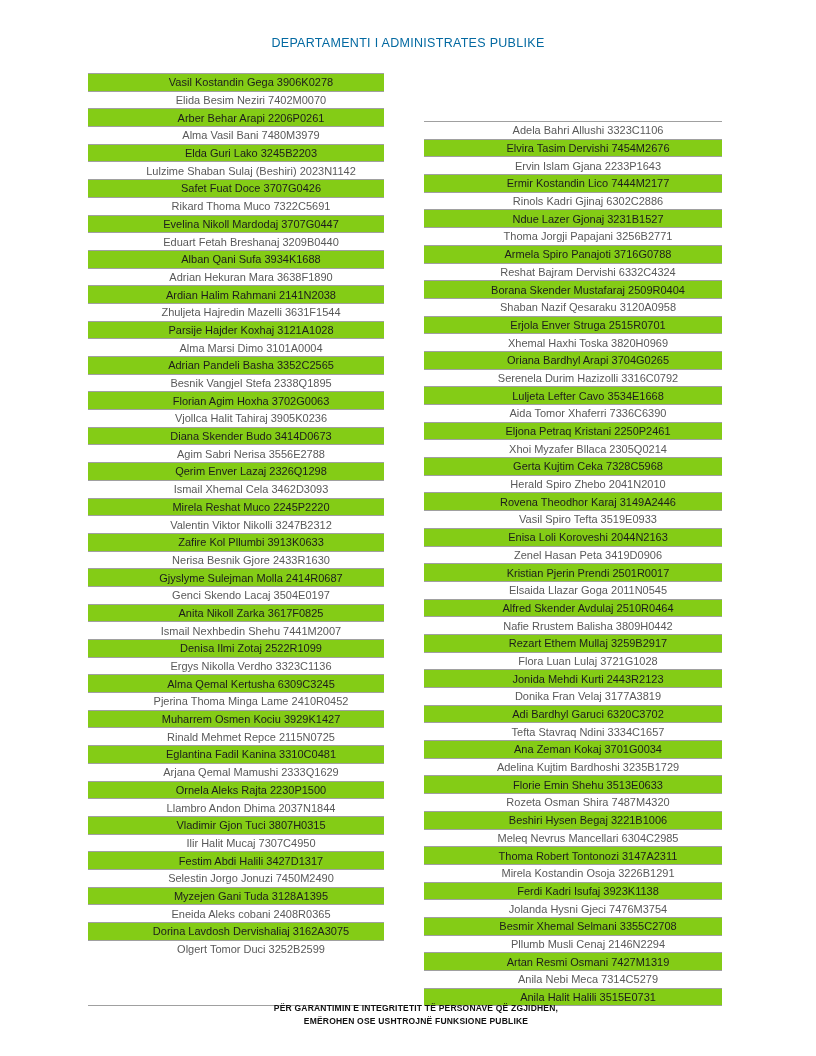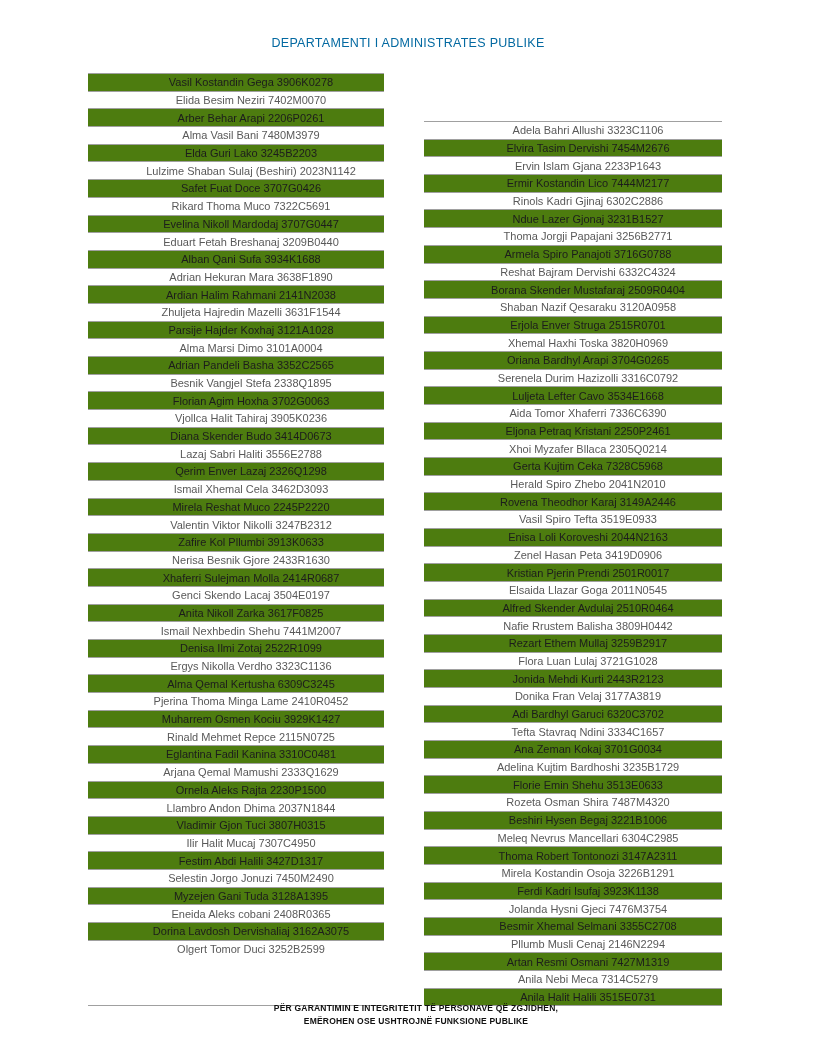--- a/index.html
+++ b/index.html
@@ -45,21 +45,21 @@
     align-items: center;
     justify-content: center;
     padding-left: 30px;
     font-size: 11px;
     white-space: nowrap;
     overflow: hidden;
     color: #595959;
     background: #ffffff;
   }
   .row.shaded {
-    background: #4d7c0f;
+    background: #84cc16;
     color: #1c1c1c;
   }
   .footer-note {
     position: absolute;
     top: 1002px;
     left: 8px;
     width: 100%;
     text-align: center;
     font-size: 8.5px;
     font-weight: bold;
@@ -89,28 +89,28 @@
       <div class="row">Adrian Hekuran Mara 3638F1890</div>
       <div class="row shaded">Ardian Halim Rahmani 2141N2038</div>
       <div class="row">Zhuljeta Hajredin Mazelli 3631F1544</div>
       <div class="row shaded">Parsije Hajder Koxhaj 3121A1028</div>
       <div class="row">Alma Marsi Dimo 3101A0004</div>
       <div class="row shaded">Adrian Pandeli Basha 3352C2565</div>
       <div class="row">Besnik Vangjel Stefa 2338Q1895</div>
       <div class="row shaded">Florian Agim Hoxha 3702G0063</div>
       <div class="row">Vjollca Halit Tahiraj 3905K0236</div>
       <div class="row shaded">Diana Skender Budo 3414D0673</div>
-      <div class="row">Lazaj Sabri Haliti 3556E2788</div>
+      <div class="row">Agim Sabri Nerisa 3556E2788</div>
       <div class="row shaded">Qerim Enver Lazaj 2326Q1298</div>
       <div class="row">Ismail Xhemal Cela 3462D3093</div>
       <div class="row shaded">Mirela Reshat Muco 2245P2220</div>
       <div class="row">Valentin Viktor Nikolli 3247B2312</div>
       <div class="row shaded">Zafire Kol Pllumbi 3913K0633</div>
       <div class="row">Nerisa Besnik Gjore 2433R1630</div>
-      <div class="row shaded">Xhaferri Sulejman Molla 2414R0687</div>
+      <div class="row shaded">Gjyslyme Sulejman Molla 2414R0687</div>
       <div class="row">Genci Skendo Lacaj 3504E0197</div>
       <div class="row shaded">Anita Nikoll Zarka 3617F0825</div>
       <div class="row">Ismail Nexhbedin Shehu 7441M2007</div>
       <div class="row shaded">Denisa Ilmi Zotaj 2522R1099</div>
       <div class="row">Ergys Nikolla Verdho 3323C1136</div>
       <div class="row shaded">Alma Qemal Kertusha 6309C3245</div>
       <div class="row">Pjerina Thoma Minga Lame 2410R0452</div>
       <div class="row shaded">Muharrem Osmen Kociu 3929K1427</div>
       <div class="row">Rinald Mehmet Repce 2115N0725</div>
       <div class="row shaded">Eglantina Fadil Kanina 3310C0481</div>

